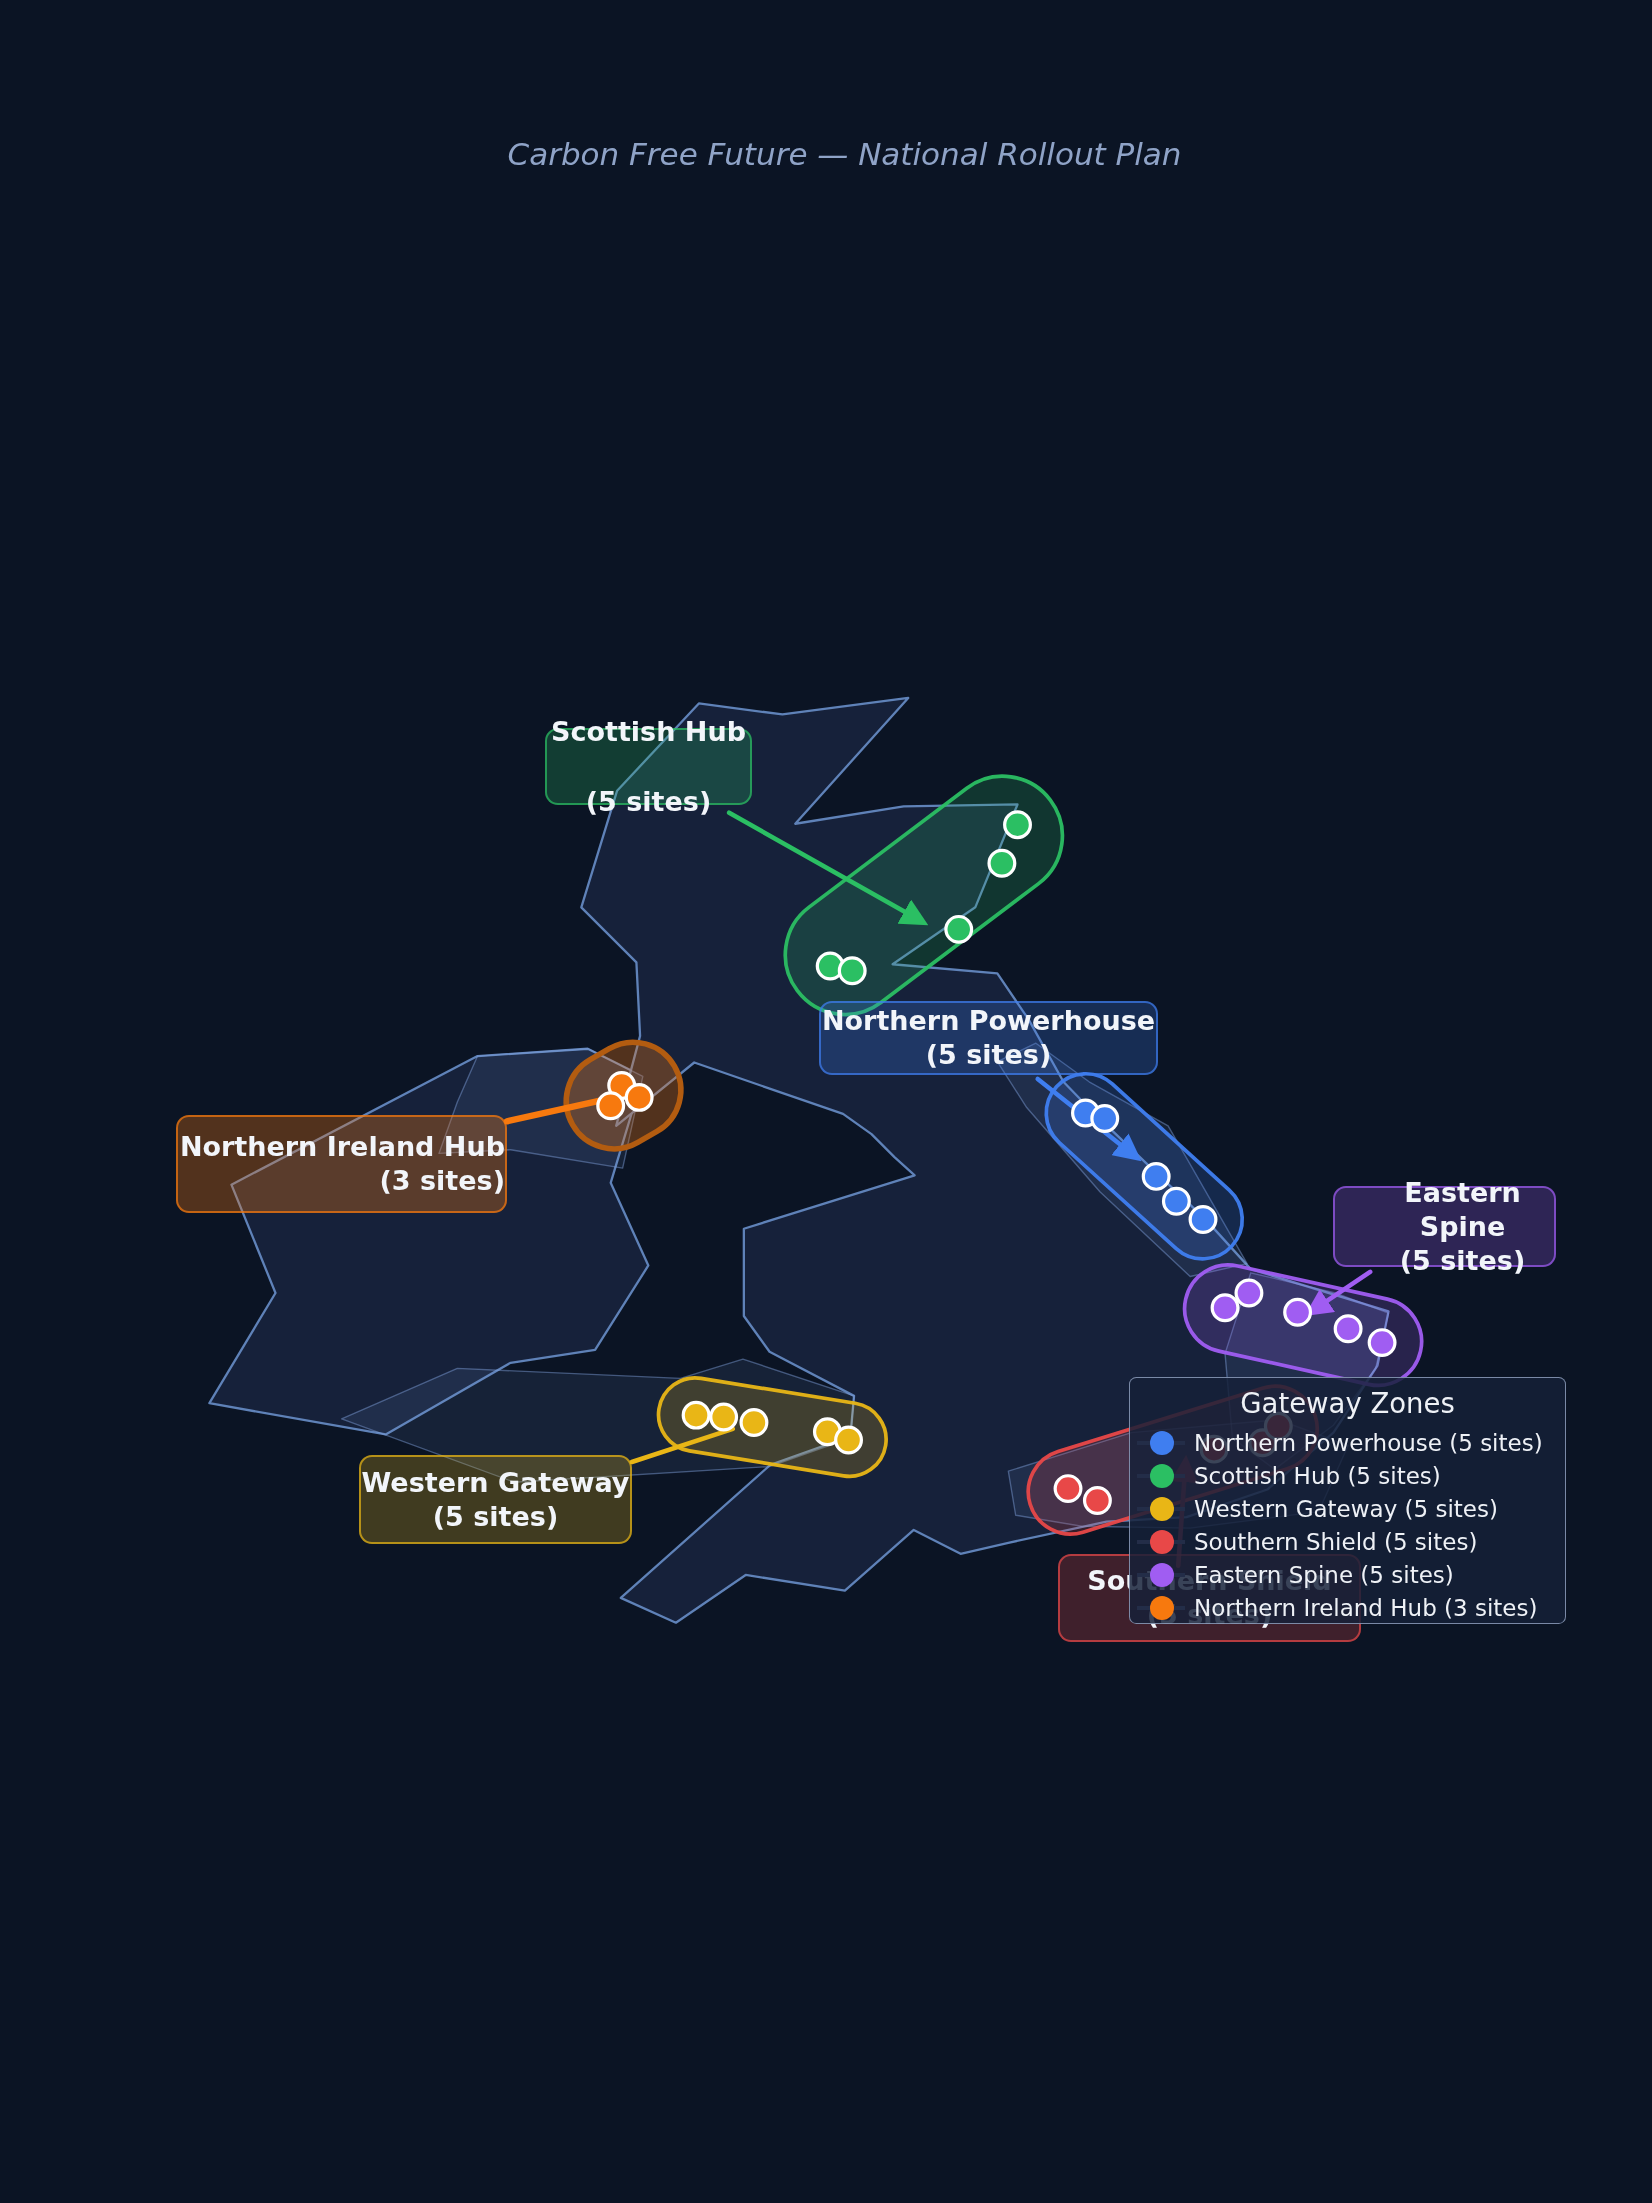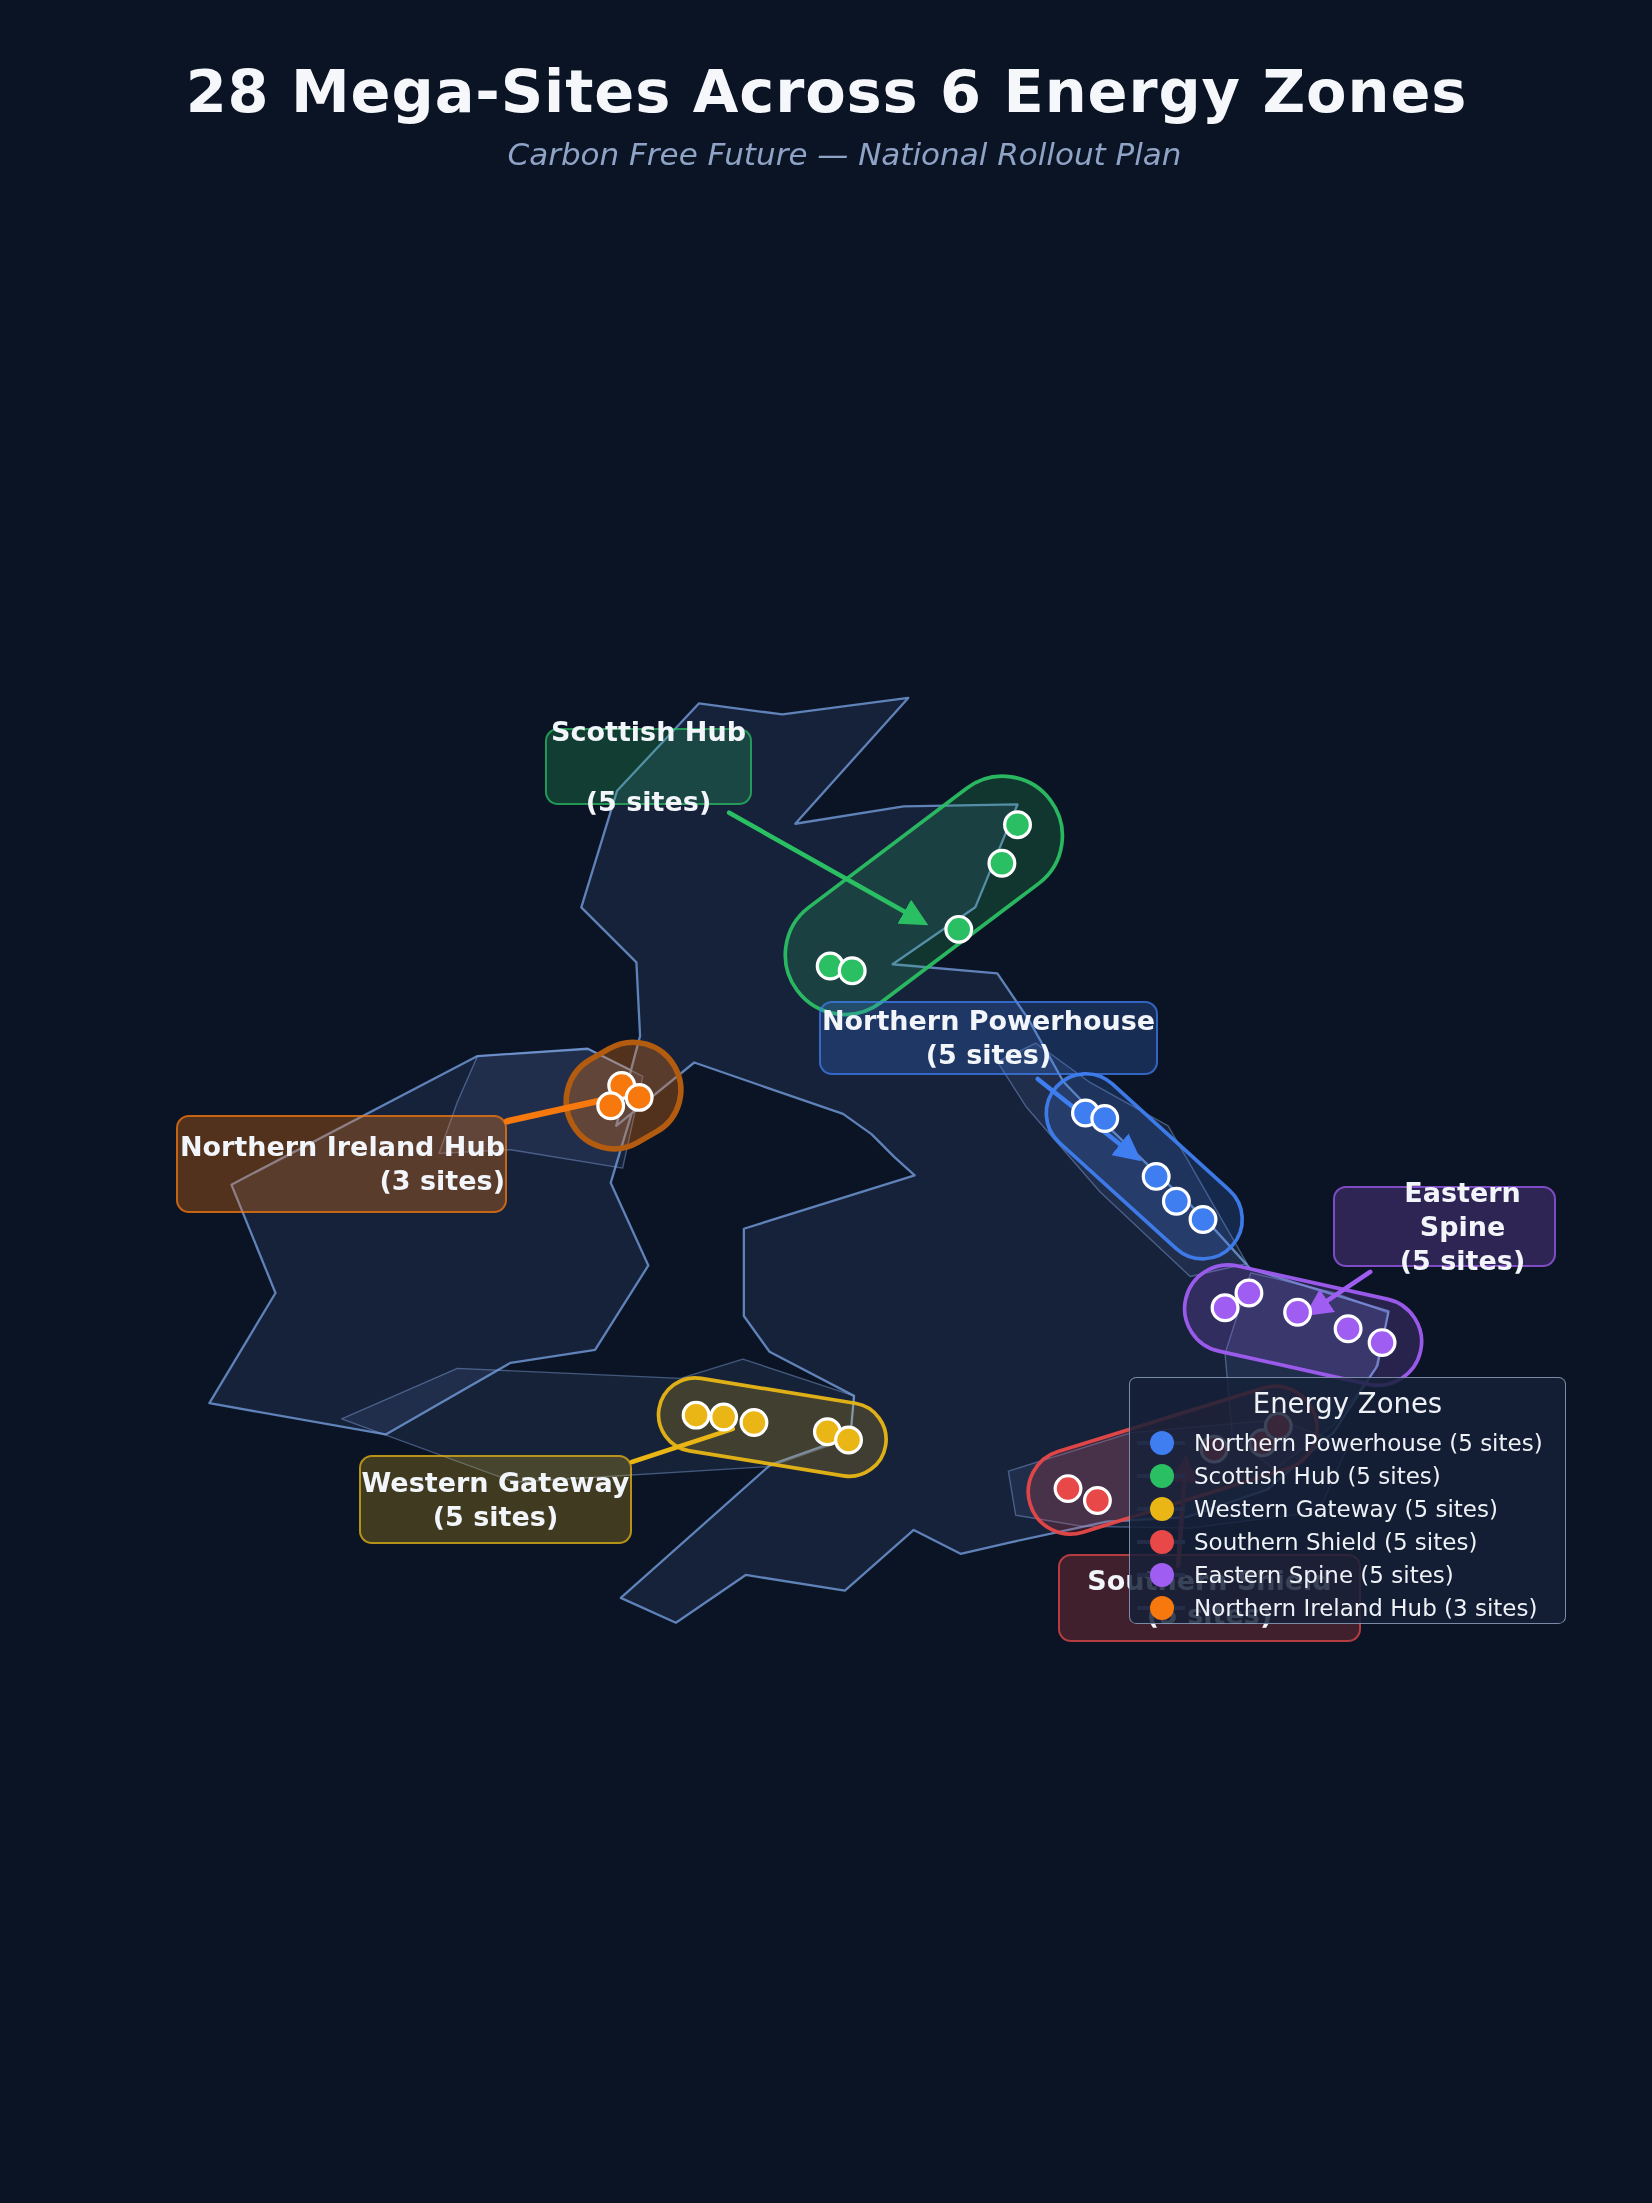--- a/index.html
+++ b/index.html
@@ -100,21 +100,20 @@
         <circle cx="821" cy="1549" r="14" fill="#e9b616" stroke="#ffffff" stroke-width="3.5"></circle>
         <circle cx="901" cy="1559" r="14" fill="#e9b616" stroke="#ffffff" stroke-width="3.5"></circle>
         <circle cx="924" cy="1568" r="14" fill="#e9b616" stroke="#ffffff" stroke-width="3.5"></circle>
         <circle cx="1163" cy="1621" r="14" fill="#e84848" stroke="#ffffff" stroke-width="3.5"></circle>
         <circle cx="1195" cy="1634" r="14" fill="#e84848" stroke="#ffffff" stroke-width="3.5"></circle>
         <circle cx="1322" cy="1578" r="14" fill="#e84848" stroke="#ffffff" stroke-width="3.5"></circle>
         <circle cx="1375" cy="1571" r="14" fill="#e84848" stroke="#ffffff" stroke-width="3.5"></circle>
         <circle cx="1392" cy="1553" r="14" fill="#e84848" stroke="#ffffff" stroke-width="3.5"></circle>
       </g>
     </svg>
-  <div class="page-title">28 Mega-Sites Across 6 Energy Zones</div>
   <div class="page-subtitle">Carbon Free Future — National Rollout Plan</div>
   <div id="zone-labels">
       <div class="zone-label" style="left: 545px; top: 728px; width: 207px; height: 77px; background: rgba(43, 191, 99, 0.24); border: 2.3px solid rgba(43, 191, 99, 0.7); gap: 36px;">
         <div>Scottish Hub</div>
         <div>(5 sites)</div>
       </div>
       <div class="zone-label" style="left: 819px; top: 1001px; width: 339px; height: 74px; background: rgba(63, 126, 240, 0.24); border: 2.3px solid rgba(63, 126, 240, 0.7);">
         <div>Northern Powerhouse</div>
         <div>(5 sites)</div>
       </div>
@@ -129,21 +128,21 @@
       <div class="zone-label" style="left: 359px; top: 1455px; width: 273px; height: 89px; background: rgba(233, 182, 22, 0.24); border: 2.3px solid rgba(233, 182, 22, 0.7);">
         <div>Western Gateway</div>
         <div>(5 sites)</div>
       </div>
       <div class="zone-label" style="left: 1058px; top: 1554px; width: 303px; height: 88px; background: rgba(232, 72, 72, 0.24); border: 2.3px solid rgba(232, 72, 72, 0.7);">
         <div>Southern Shield</div>
         <div>(5 sites)</div>
       </div>
     </div>
   <div class="legend" id="legend" style="left: 1129px; top: 1377px; width: 437px; height: 247px;">
-    <div class="legend-title">Energy Zones</div>
+    <div class="legend-title">Gateway Zones</div>
     <div id="legend-items">
         <div class="legend-row">
           <span class="legend-stub"></span>
           <span class="legend-swatch" style="background: rgb(63, 126, 240);"></span>
           <span class="legend-text">Northern Powerhouse (5 sites)</span>
         </div>
         <div class="legend-row">
           <span class="legend-stub"></span>
           <span class="legend-swatch" style="background: rgb(43, 191, 99);"></span>
           <span class="legend-text">Scottish Hub (5 sites)</span>

